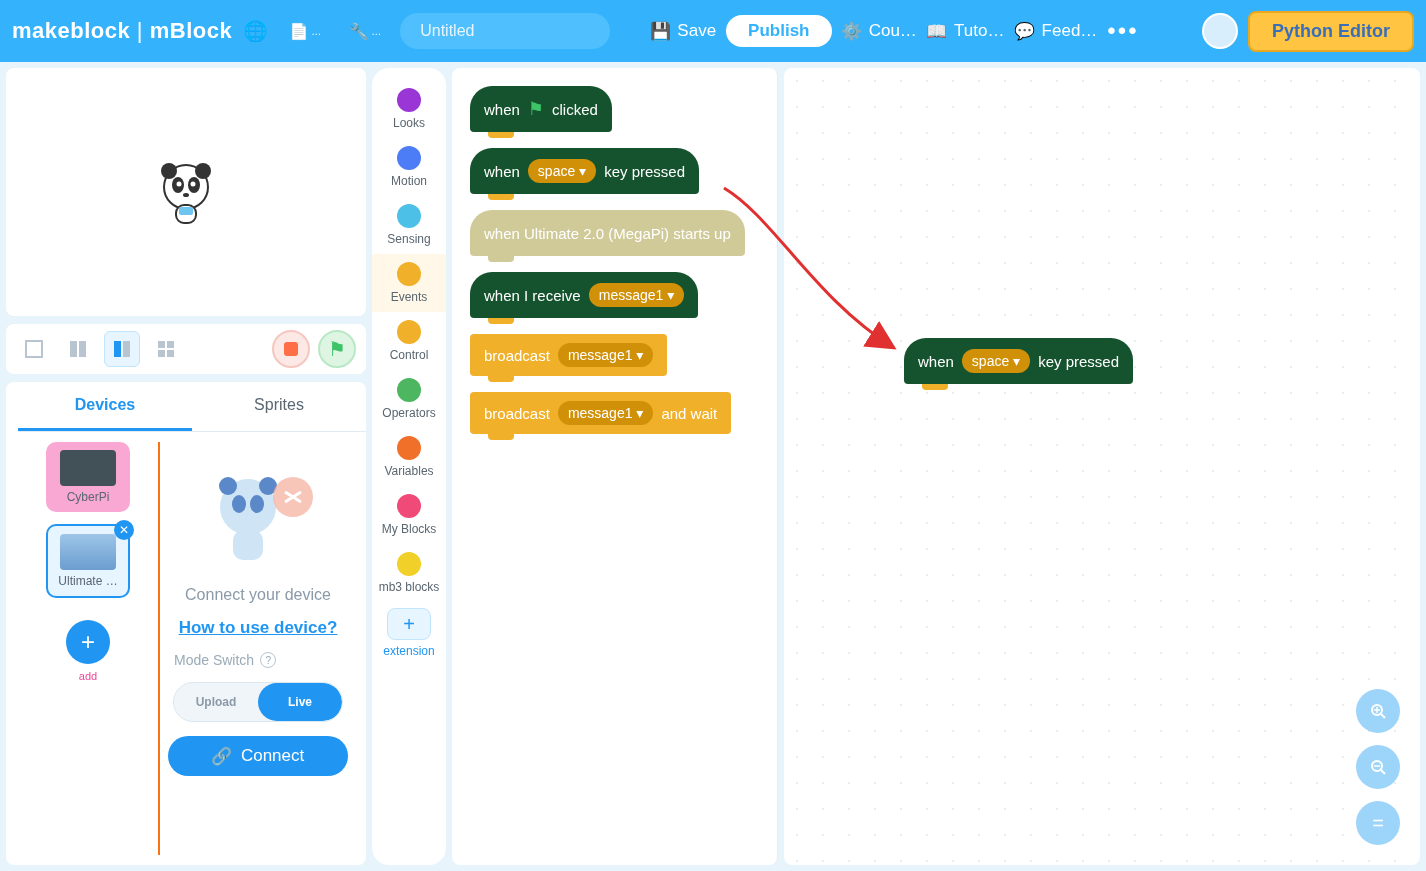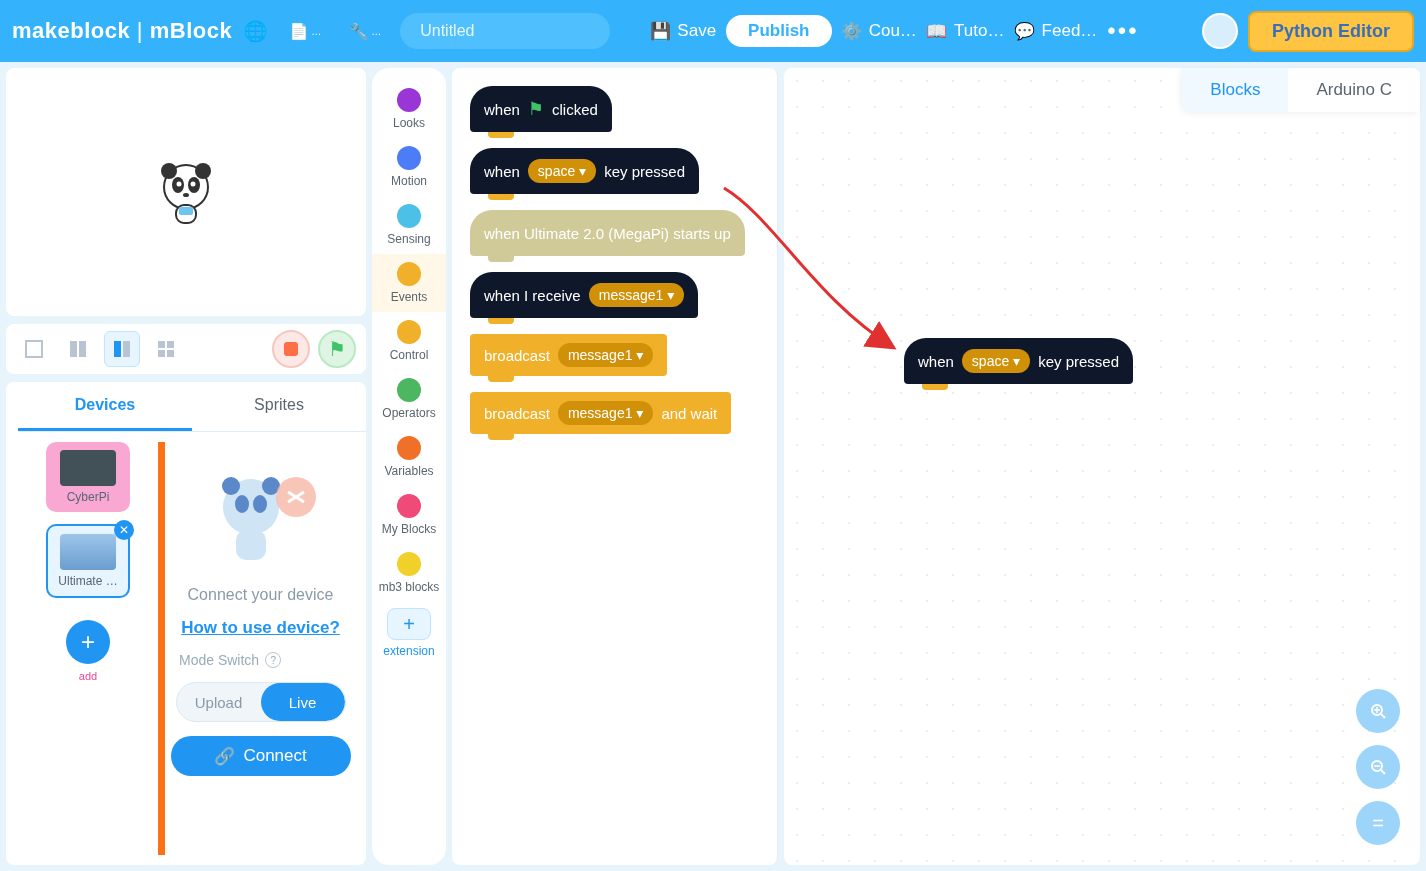--- a/index.html
+++ b/index.html
@@ -41,39 +41,39 @@
 .device-item { width: 84px; display: flex; flex-direction: column; align-items: center; gap: 4px; padding: 8px 4px; border-radius: 10px; cursor: pointer; position: relative; }
 .device-item.sel { background: #e6f5ff; border: 2px solid #2095f2; }
 .device-item.unsel { background: #f9a8d4; }
 .device-img { width: 56px; height: 36px; background: #d0d8dc; border-radius: 4px; }
 .device-img.robot { background: linear-gradient(#9ec5e8, #6a9dd0); }
 .device-label { font-size: 12px; color: #5a6670; text-align: center; white-space: nowrap; overflow: hidden; text-overflow: ellipsis; max-width: 80px; }
 .del-badge { position: absolute; top: -6px; right: -6px; width: 20px; height: 20px; background: #2095f2; border-radius: 50%; display: flex; align-items: center; justify-content: center; color: white; font-size: 12px; }
 .add-btn { width: 44px; height: 44px; border-radius: 50%; background: #2095f2; color: white; display: flex; align-items: center; justify-content: center; font-size: 24px; cursor: pointer; }
 .add-label { font-size: 11px; color: #ec4899; }
 
-.device-info { flex: 1; display: flex; flex-direction: column; align-items: center; gap: 14px; padding-top: 20px; border-left: 7px solid #f97316; }
+.device-info { flex: 1; display: flex; flex-direction: column; align-items: center; gap: 14px; padding-top: 20px; border-left: 2px solid #f97316; }
 .panda-robot { width: 130px; height: 110px; }
 .connect-msg { color: #8b9aa8; font-size: 16px; }
 .howto { color: #2095f2; font-size: 17px; text-decoration: underline; cursor: pointer; font-weight: 600; }
 .mode-label { color: #9aabb8; font-size: 14px; align-self: flex-start; margin-left: 14px; display: flex; align-items: center; gap: 6px; }
 .mode-switch { width: 170px; height: 40px; border-radius: 20px; background: #f0f5f9; border: 1px solid #dce8f0; display: flex; overflow: hidden; cursor: pointer; }
-.mode-opt { flex: 1; display: flex; align-items: center; justify-content: center; font-size: 15px; color: #8b9aa8; }
+.mode-opt { flex: 1; display: flex; align-items: center; justify-content: center; font-size: 12px; color: #8b9aa8; font-weight: bold; }
 .mode-opt.on { background: #2095f2; color: white; border-radius: 20px; }
 .connect-btn { width: 180px; height: 40px; border-radius: 20px; background: #2095f2; color: white; display: flex; align-items: center; justify-content: center; gap: 8px; font-size: 17px; cursor: pointer; }
 
 .category-col { width: 74px; background: white; border-radius: 17px; display: flex; flex-direction: column; align-items: center; padding-top: 12px; }
 .cat { width: 74px; display: flex; flex-direction: column; align-items: center; padding: 8px 0; gap: 4px; cursor: pointer; font-size: 12px; color: #5a6670; }
 .cat.active { background: #fff7e8; }
 .cat-dot { width: 24px; height: 24px; border-radius: 50%; }
 .ext-btn { width: 44px; height: 32px; border-radius: 8px; background: #e6f5ff; border: 1px solid #c0e5fc; color: #2095f2; display: flex; align-items: center; justify-content: center; font-size: 20px; cursor: pointer; margin-top: 6px; }
 .ext-label { font-size: 12px; color: #2095f2; margin-top: 4px; margin-bottom: 8px; }
 
 .blocks-col { width: 326px; background: white; border-radius: 8px; padding: 18px; display: flex; flex-direction: column; gap: 16px; border-right: 1px solid #e8ecef; }
-.hat-block { display: inline-flex; align-items: center; height: 46px; background: #0f172a; border-radius: 22px 22px 4px 4px; padding: 0 14px; color: white; font-size: 15px; gap: 8px; position: relative; width: fit-content; }
+.hat-block { display: inline-flex; align-items: center; height: 46px; background: #14532d; border-radius: 22px 22px 4px 4px; padding: 0 14px; color: white; font-size: 15px; gap: 8px; position: relative; width: fit-content; }
 .hat-block::after { content: ''; position: absolute; bottom: -6px; left: 18px; width: 26px; height: 6px; background: #f0b029; border-radius: 0 0 4px 4px; }
 .hat-block.dimmed { background: #d0ca99; }
 .hat-block.dimmed::after { background: #d0ca99; }
 .stack-block { display: inline-flex; align-items: center; height: 42px; background: #f0b029; border-radius: 4px; padding: 0 14px; color: white; font-size: 15px; gap: 8px; position: relative; width: fit-content; }
 .stack-block::before { content: ''; position: absolute; top: -6px; left: 18px; width: 26px; height: 6px; background: white; border-radius: 0 0 4px 4px; }
 .stack-block::after { content: ''; position: absolute; bottom: -6px; left: 18px; width: 26px; height: 6px; background: #f0b029; border-radius: 0 0 4px 4px; }
 .arg { background: #d09008; padding: 4px 10px; border-radius: 12px; font-size: 14px; display: inline-flex; align-items: center; gap: 4px; }
 .flag-icon { color: #3fc368; font-size: 18px; }
 
 .canvas { flex: 1; background: white; border-radius: 8px; position: relative; background-image: radial-gradient(circle, #e8ecef 1px, transparent 1px); background-size: 26px 26px; }
@@ -279,24 +279,20 @@
       <span class="arg">message1 ▾</span>
     </div>
     <div class="stack-block">
       <span>broadcast</span>
       <span class="arg">message1 ▾</span>
       <span>and wait</span>
     </div>
   </div>
 
   <div class="canvas">
-    <div class="code-tabs">
-      <div class="code-tab active">Blocks</div>
-      <div class="code-tab">Arduino C</div>
-    </div>
 
     <div class="hat-block" style="left:120px;top:270px">
       <span>when</span>
       <span class="arg">space ▾</span>
       <span>key pressed</span>
     </div>
 
     <svg class="arrow" style="left:-70px;top:110px" width="220" height="200">
       <defs>
           <marker id="ah" markerWidth="12" markerHeight="12" refX="9" refY="5" orient="auto">

